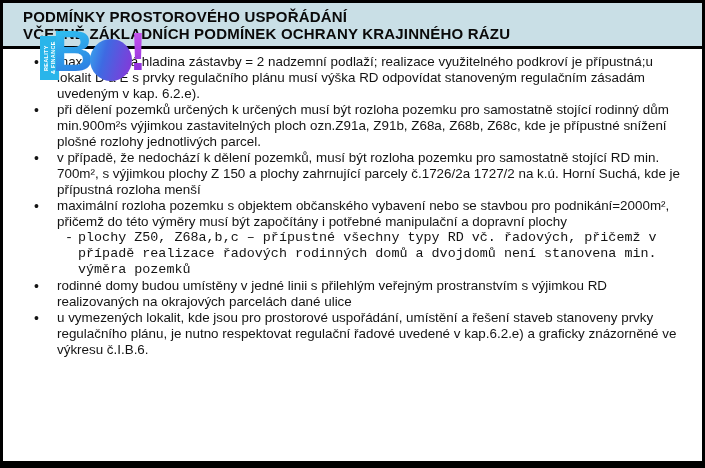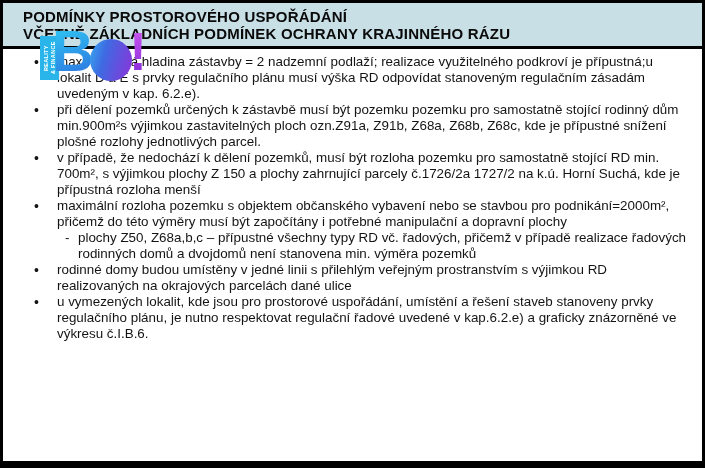--- a/index.html
+++ b/index.html
@@ -44,20 +44,21 @@
   ul.bullets > li.lvl1::before {
     content: "\2022";
     position: absolute;
     left: 1px;
     top: 0;
     font-size: 14px;
   }
   ul.bullets > li.sub {
     margin-left: 32px;
     padding-left: 13px;
+    font-family: Liberation Mono, monospace;
   }
   ul.bullets > li.sub::before {
     content: "-";
     position: absolute;
     left: 0;
     top: 0;
   }
 
   
   .logo {
@@ -131,21 +132,21 @@
 <div class="page">
 
   <div class="header">
     <div class="title-line">PODMÍNKY PROSTOROVÉHO USPOŘÁDÁNÍ</div>
     <div class="title-line">VČETNĚ ZÁKLADNÍCH PODMÍNEK OCHRANY KRAJINNÉHO RÁZU</div>
   </div>
 
   <div class="content">
     <ul class="bullets">
       <li class="lvl1">max. výšková hladina zástavby  = 2 nadzemní podlaží; realizace využitelného podkroví je přípustná;u lokalit D a E s prvky regulačního plánu musí výška RD odpovídat stanoveným regulačním zásadám uvedeným v kap. 6.2.e).</li>
-      <li class="lvl1">při dělení pozemků určených k zástavbě musí být pozemku pozemku pro samostatně stojící rodinný dům min.900m²s výjimkou zastavitelných ploch ozn.Z91a, Z91b, Z68a, Z68b, Z68c, kde je přípustné snížení plošné rozlohy jednotlivých parcel.</li>
+      <li class="lvl1">při dělení pozemků určených k určených musí být rozloha pozemku pro samostatně stojící rodinný dům min.900m²s výjimkou zastavitelných ploch ozn.Z91a, Z91b, Z68a, Z68b, Z68c, kde je přípustné snížení plošné rozlohy jednotlivých parcel.</li>
       <li class="lvl1">v případě, že nedochází k dělení pozemků, musí být rozloha pozemku pro samostatně stojící RD min. 700m², s výjimkou plochy Z 150 a plochy zahrnující parcely č.1726/2a 1727/2 na k.ú. Horní Suchá, kde je přípustná rozloha menší</li>
       <li class="lvl1">maximální rozloha pozemku s objektem občanského vybavení nebo se stavbou pro podnikání=2000m², přičemž do této výměry musí být započítány i potřebné manipulační a dopravní plochy</li>
       <li class="sub">plochy Z50, Z68a,b,c – přípustné všechny typy RD vč. řadových, přičemž v případě realizace řadových rodinných domů a dvojdomů není stanovena min. výměra pozemků</li>
       <li class="lvl1">rodinné domy budou umístěny v jedné linii s přilehlým veřejným prostranstvím s výjimkou RD realizovaných na okrajových parcelách dané ulice</li>
       <li class="lvl1">u vymezených lokalit, kde jsou pro prostorové uspořádání, umístění a řešení staveb stanoveny prvky regulačního plánu, je nutno respektovat regulační řadové uvedené v kap.6.2.e) a graficky znázorněné ve výkresu č.I.B.6.</li>
     </ul>
   </div>
 
   <div class="logo">
     <div class="logo-tag">REALITY

